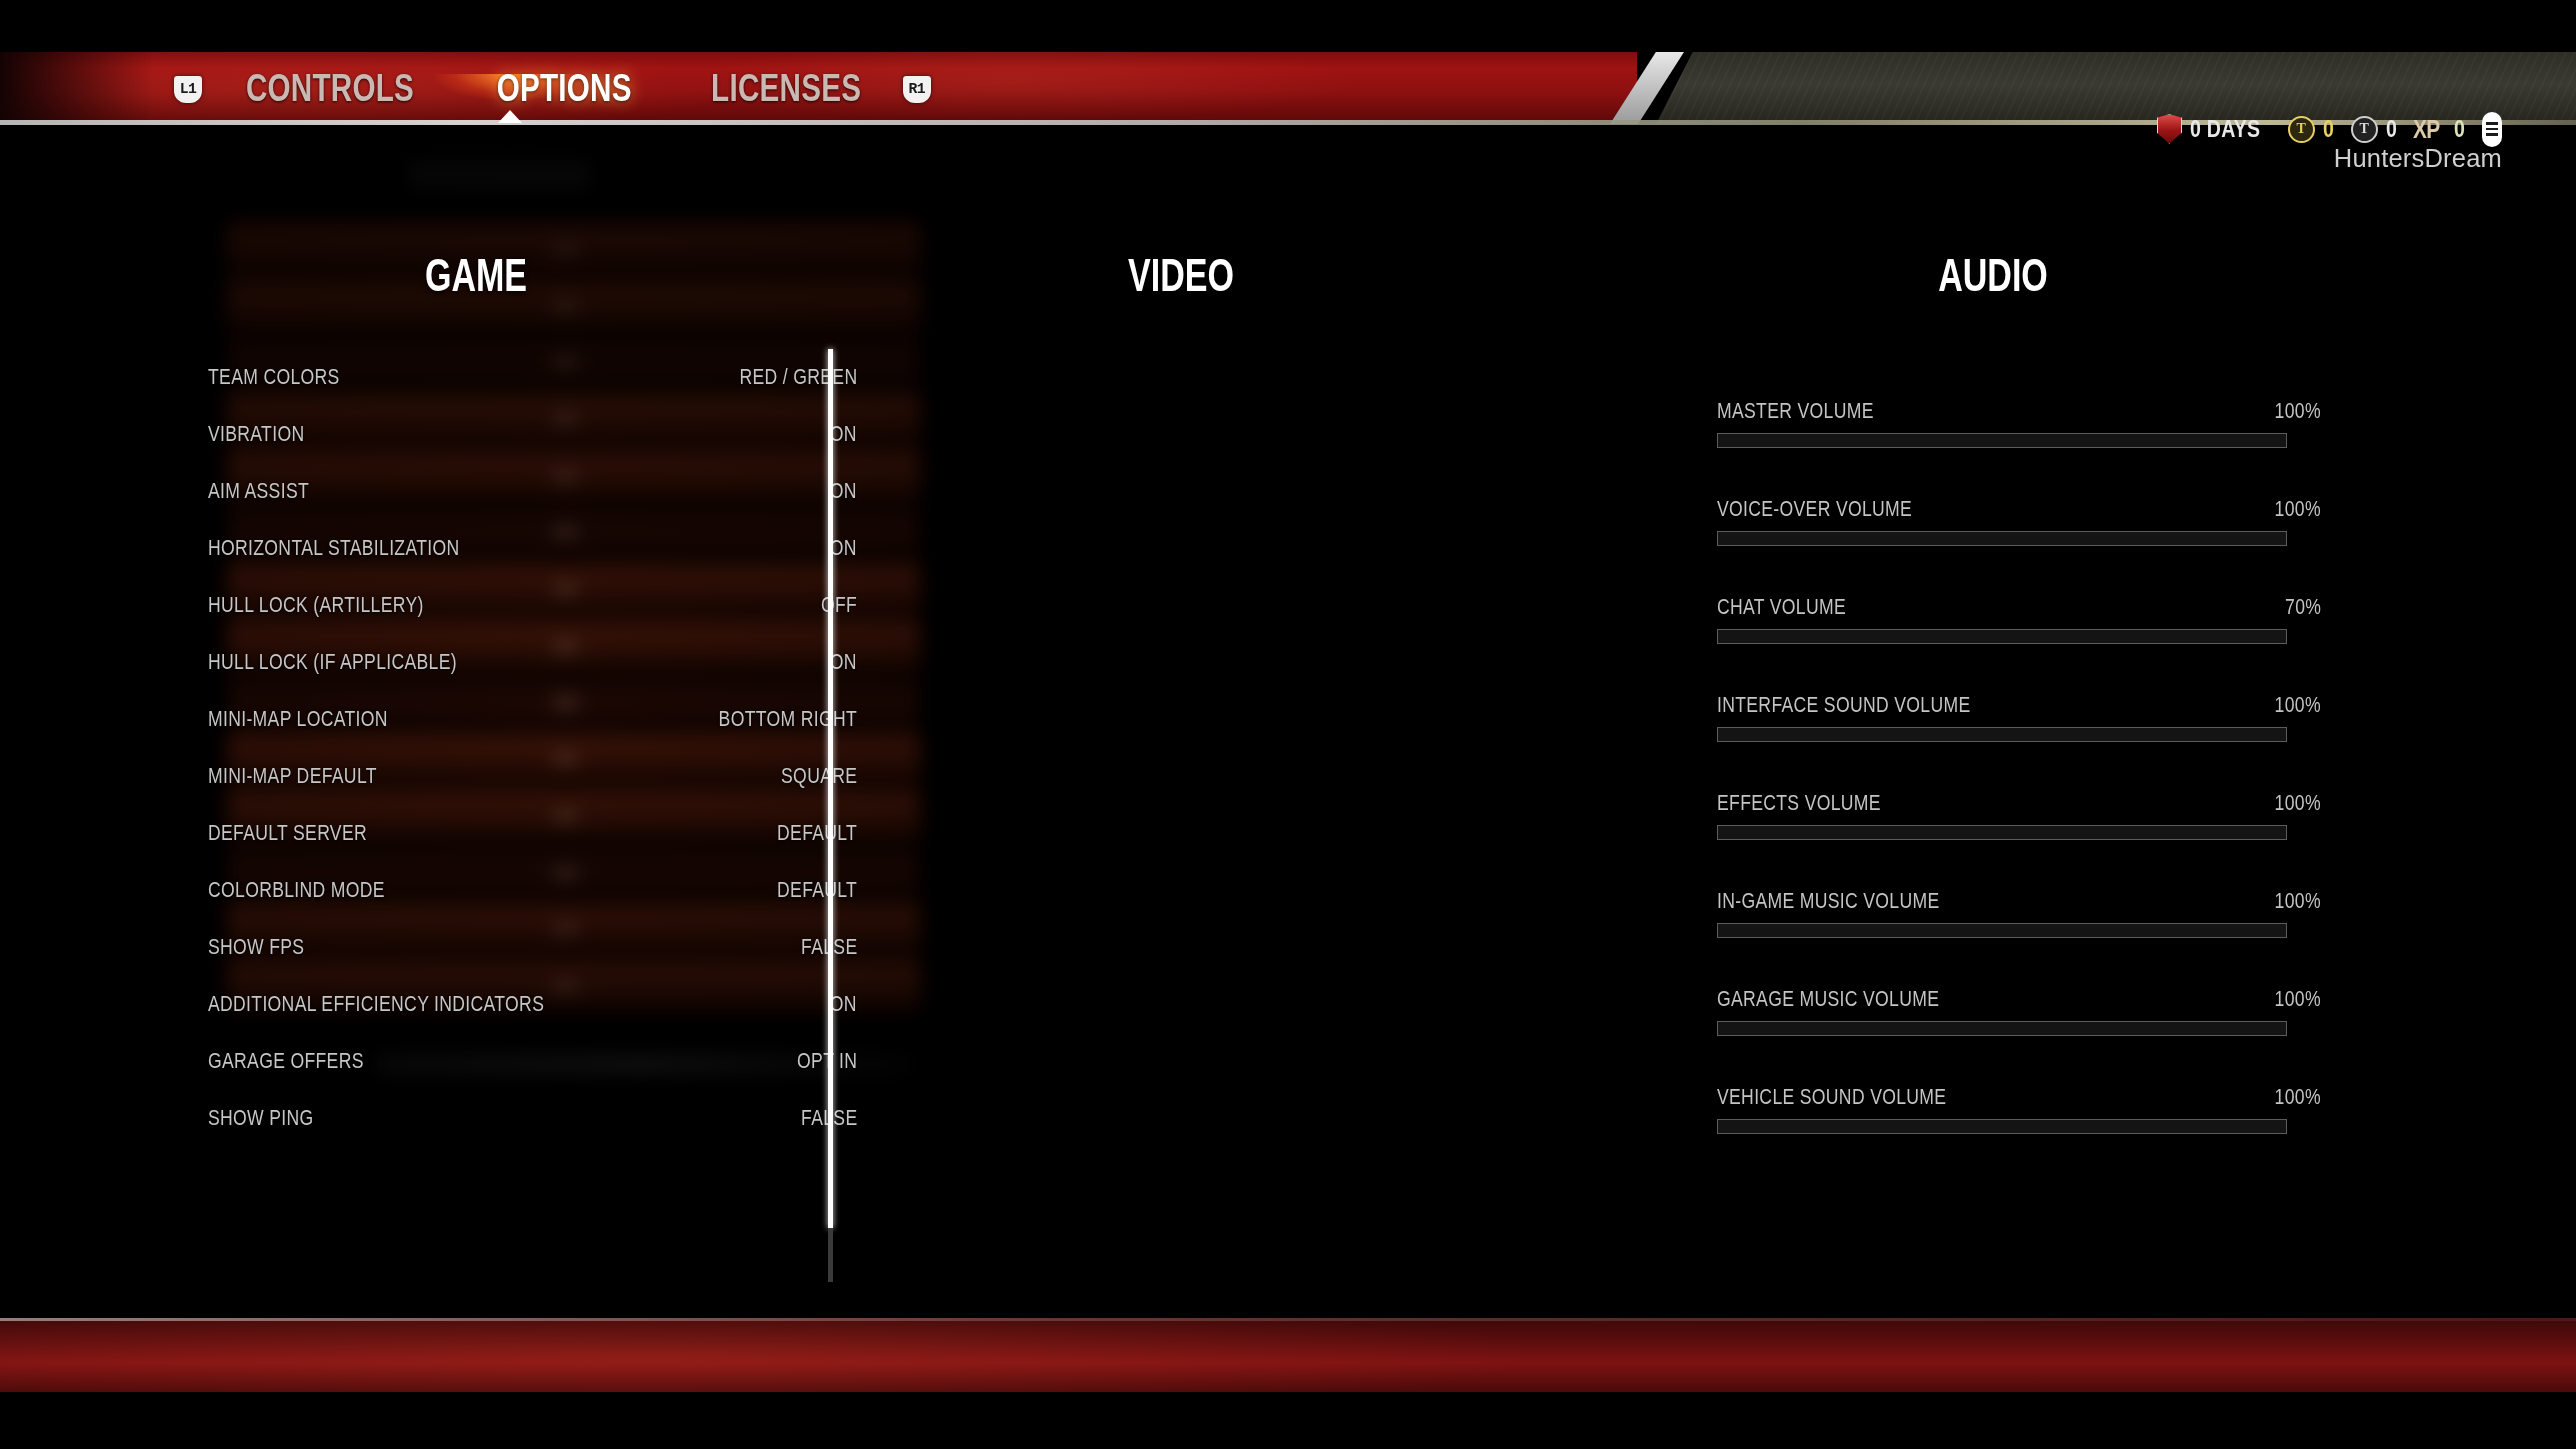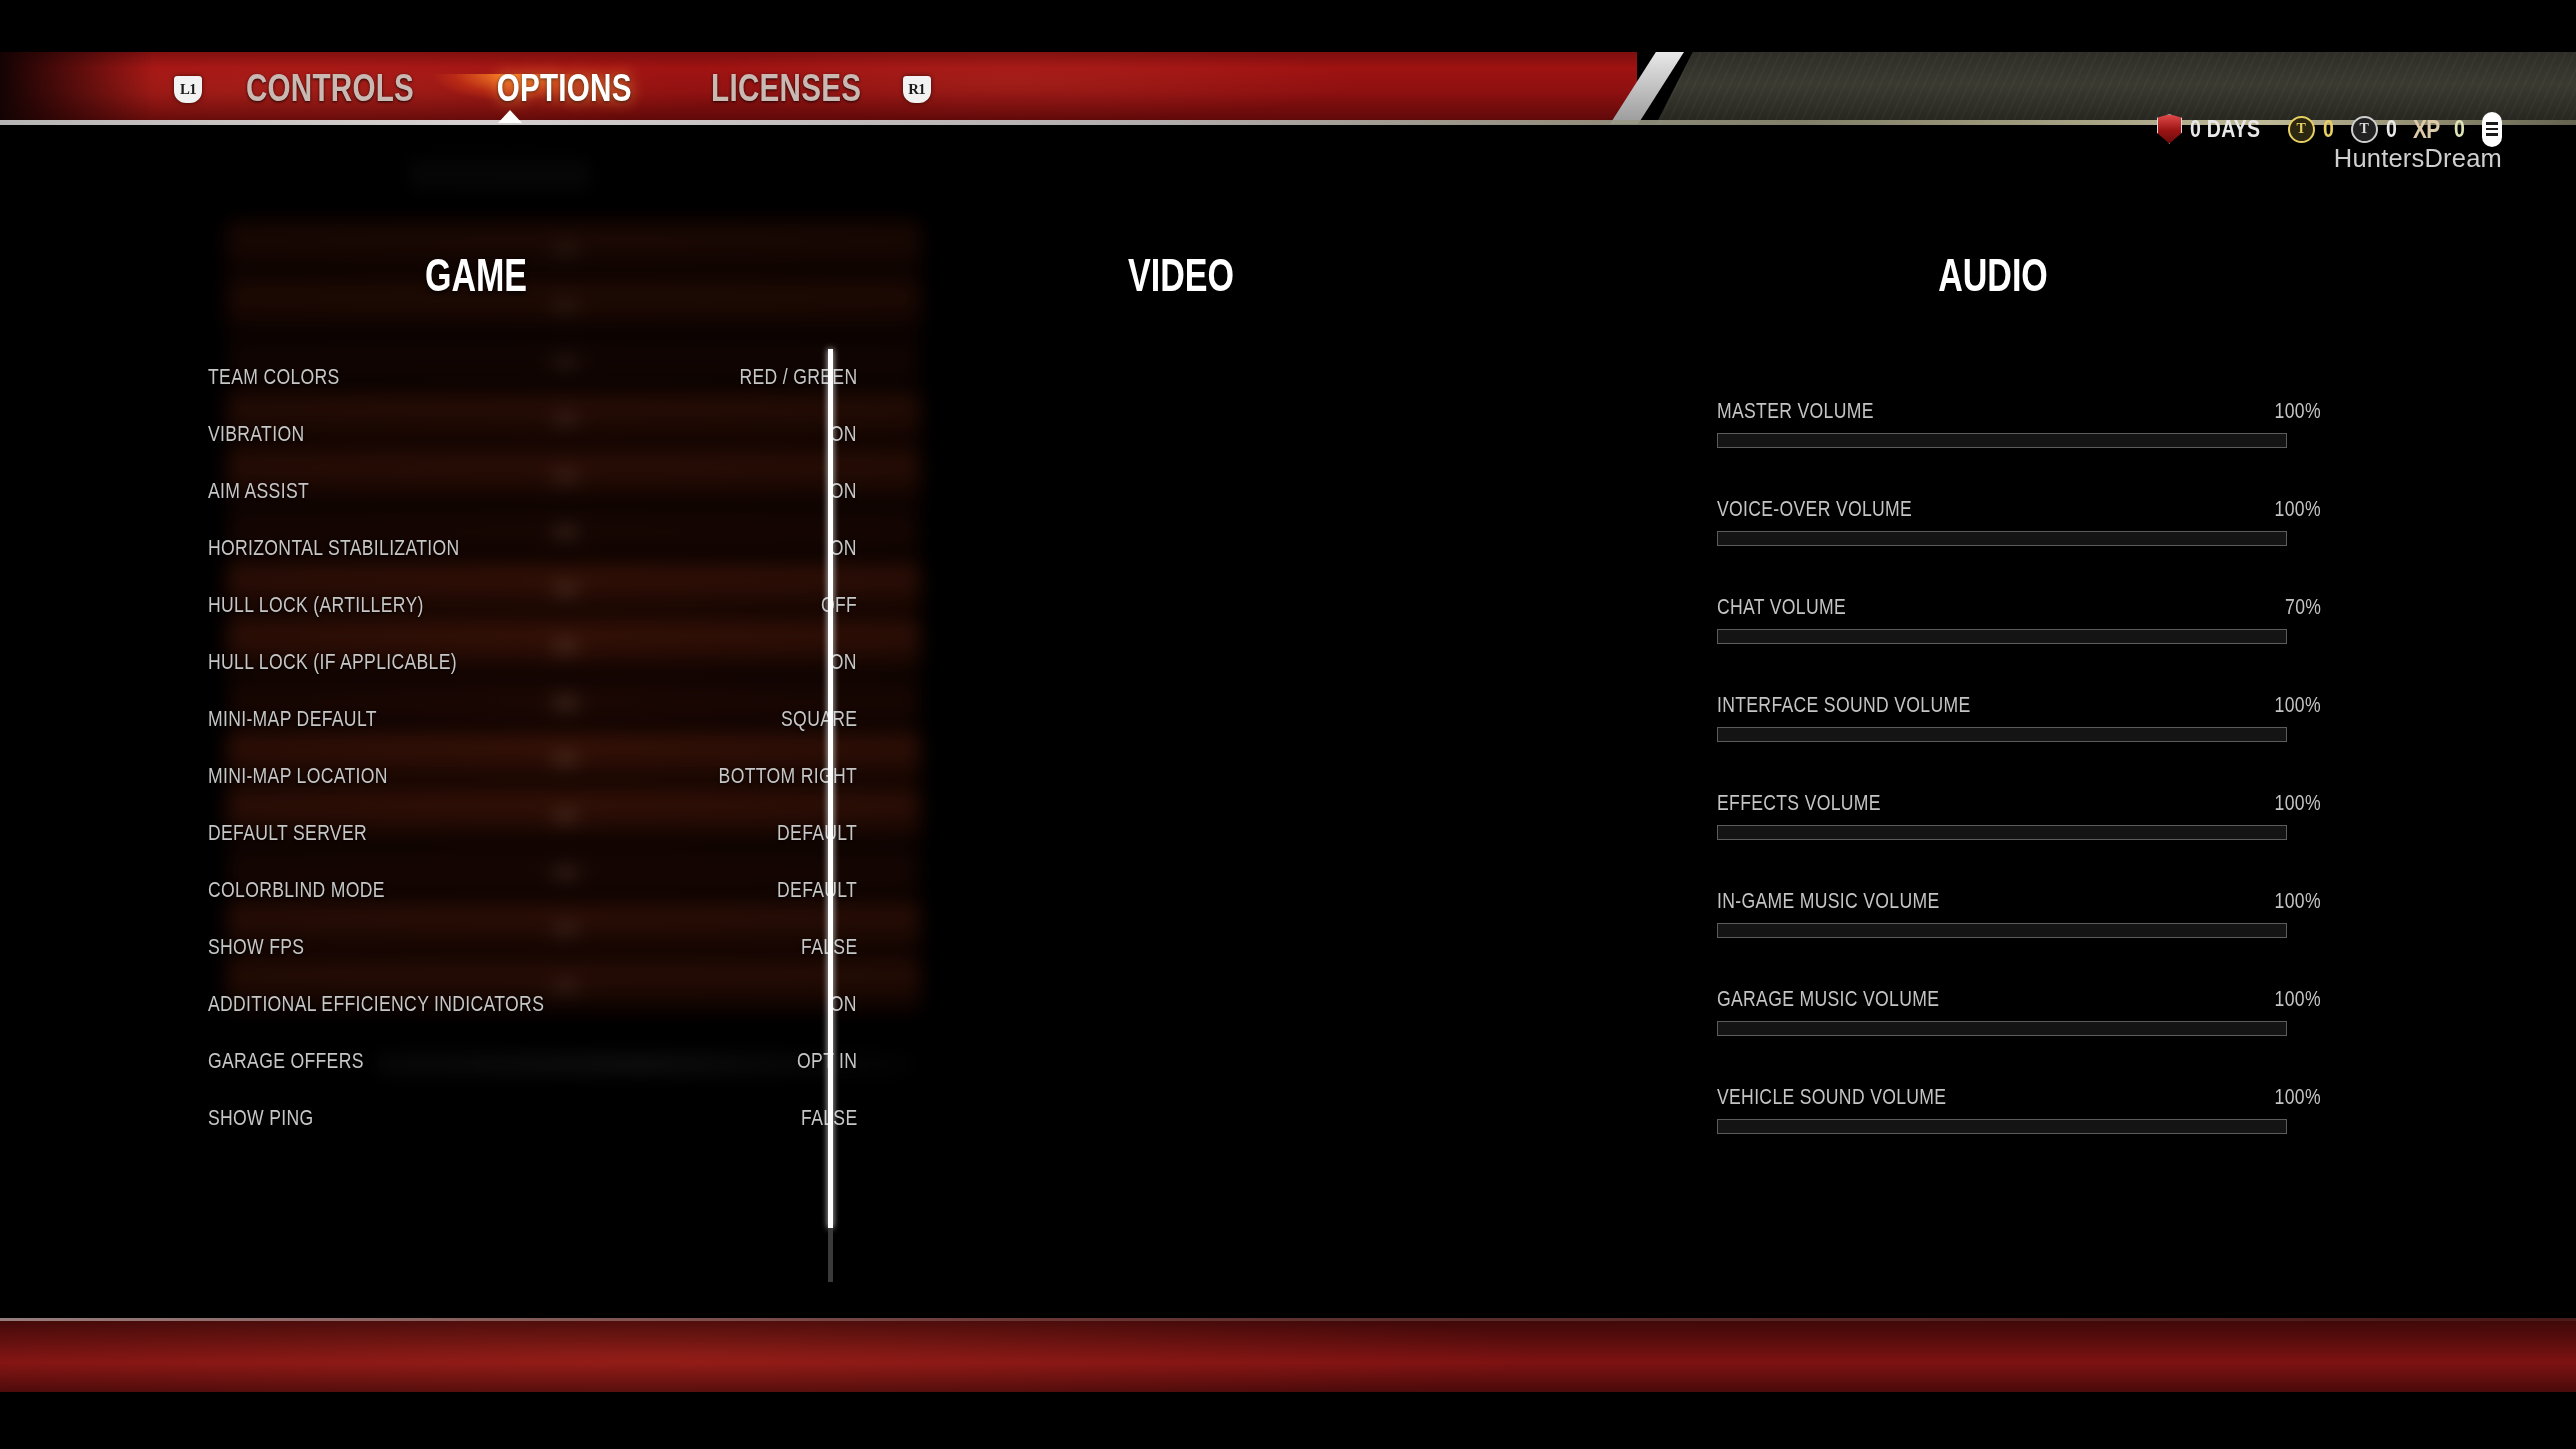--- a/index.html
+++ b/index.html
@@ -40,21 +40,21 @@
   .topbar .olive:before{content:"";position:absolute;inset:0;opacity:.55;
     background:repeating-linear-gradient(115deg,rgba(255,255,255,.045) 0px,rgba(255,255,255,.045) 2px,rgba(0,0,0,0) 2px,rgba(0,0,0,0) 8px);}
   .topbar .underline{position:absolute;left:0;top:68px;width:2576px;height:4.7px;
     background:linear-gradient(90deg,#c8c8c8 0%,#e6e6e6 18%,#bdbdbd 45%,#8c8a70 70%,#cfc9a4 88%,#6c6a55 100%);opacity:.9;}
 
   
   .nav{position:absolute;left:174px;top:52px;height:72px;display:flex;align-items:center;gap:0;}
   .padbadge{width:28px;height:27px;background:#f2f2f2;
     border-radius:3.4px 3.4px 12px 12px;display:flex;align-items:center;justify-content:center;
     color:#1a1a1a;font-size:14.8px;font-weight:bold;letter-spacing:-0.7px;margin-top:2.7px;
-    font-family:Liberation Serif, serif;box-shadow:0 0 4px rgba(0,0,0,.6);}
+    font-family:Liberation Mono, monospace;box-shadow:0 0 4px rgba(0,0,0,.6);}
   .navitem{position:relative;font-size:39px;font-weight:bold;letter-spacing:0.3px;
     padding:0 17.4px;font-family:"Liberation Sans Narrow","Liberation Sans",sans-serif;
     transform:scaleX(.76);transform-origin:center;white-space:nowrap;}
   .navitem.inactive{color:#c9b9b2;text-shadow:0 1.3px 3.4px rgba(0,0,0,.8);}
   .navitem.active{color:#fff;text-shadow:0 0 17.4px rgba(255,150,60,.95),0 1.3px 4px rgba(0,0,0,.9);}
   .navglow{position:absolute;left:409px;top:74px;width:201px;height:58px;
     background:radial-gradient(ellipse 50% 60% at 50% 0%,rgba(255,140,40,.95),rgba(255,90,20,.25) 55%,rgba(255,80,10,0) 78%);
     pointer-events:none;}
   .navarrow{position:absolute;left:498px;top:110px;width:0;height:0;
     border-left:12px solid transparent;border-right:12px solid transparent;border-bottom:13.4px solid #fff;}
@@ -284,26 +284,26 @@
       </div>
       <div class="grow">
         <span class="lbl settings-text">HULL LOCK (ARTILLERY)</span>
         <span class="val settings-val">OFF</span>
       </div>
       <div class="grow">
         <span class="lbl settings-text">HULL LOCK (IF APPLICABLE)</span>
         <span class="val settings-val">ON</span>
       </div>
       <div class="grow">
+        <span class="lbl settings-text">MINI-MAP LOCATION</span>
+        <span class="val settings-val">BOTTOM RIGHT</span>
+      </div>
+      <div class="grow">
         <span class="lbl settings-text">MINI-MAP DEFAULT</span>
         <span class="val settings-val">SQUARE</span>
-      </div>
-      <div class="grow">
-        <span class="lbl settings-text">MINI-MAP LOCATION</span>
-        <span class="val settings-val">BOTTOM RIGHT</span>
       </div>
       <div class="grow">
         <span class="lbl settings-text">DEFAULT SERVER</span>
         <span class="val settings-val">DEFAULT</span>
       </div>
       <div class="grow">
         <span class="lbl settings-text">COLORBLIND MODE</span>
         <span class="val settings-val">DEFAULT</span>
       </div>
       <div class="grow">

